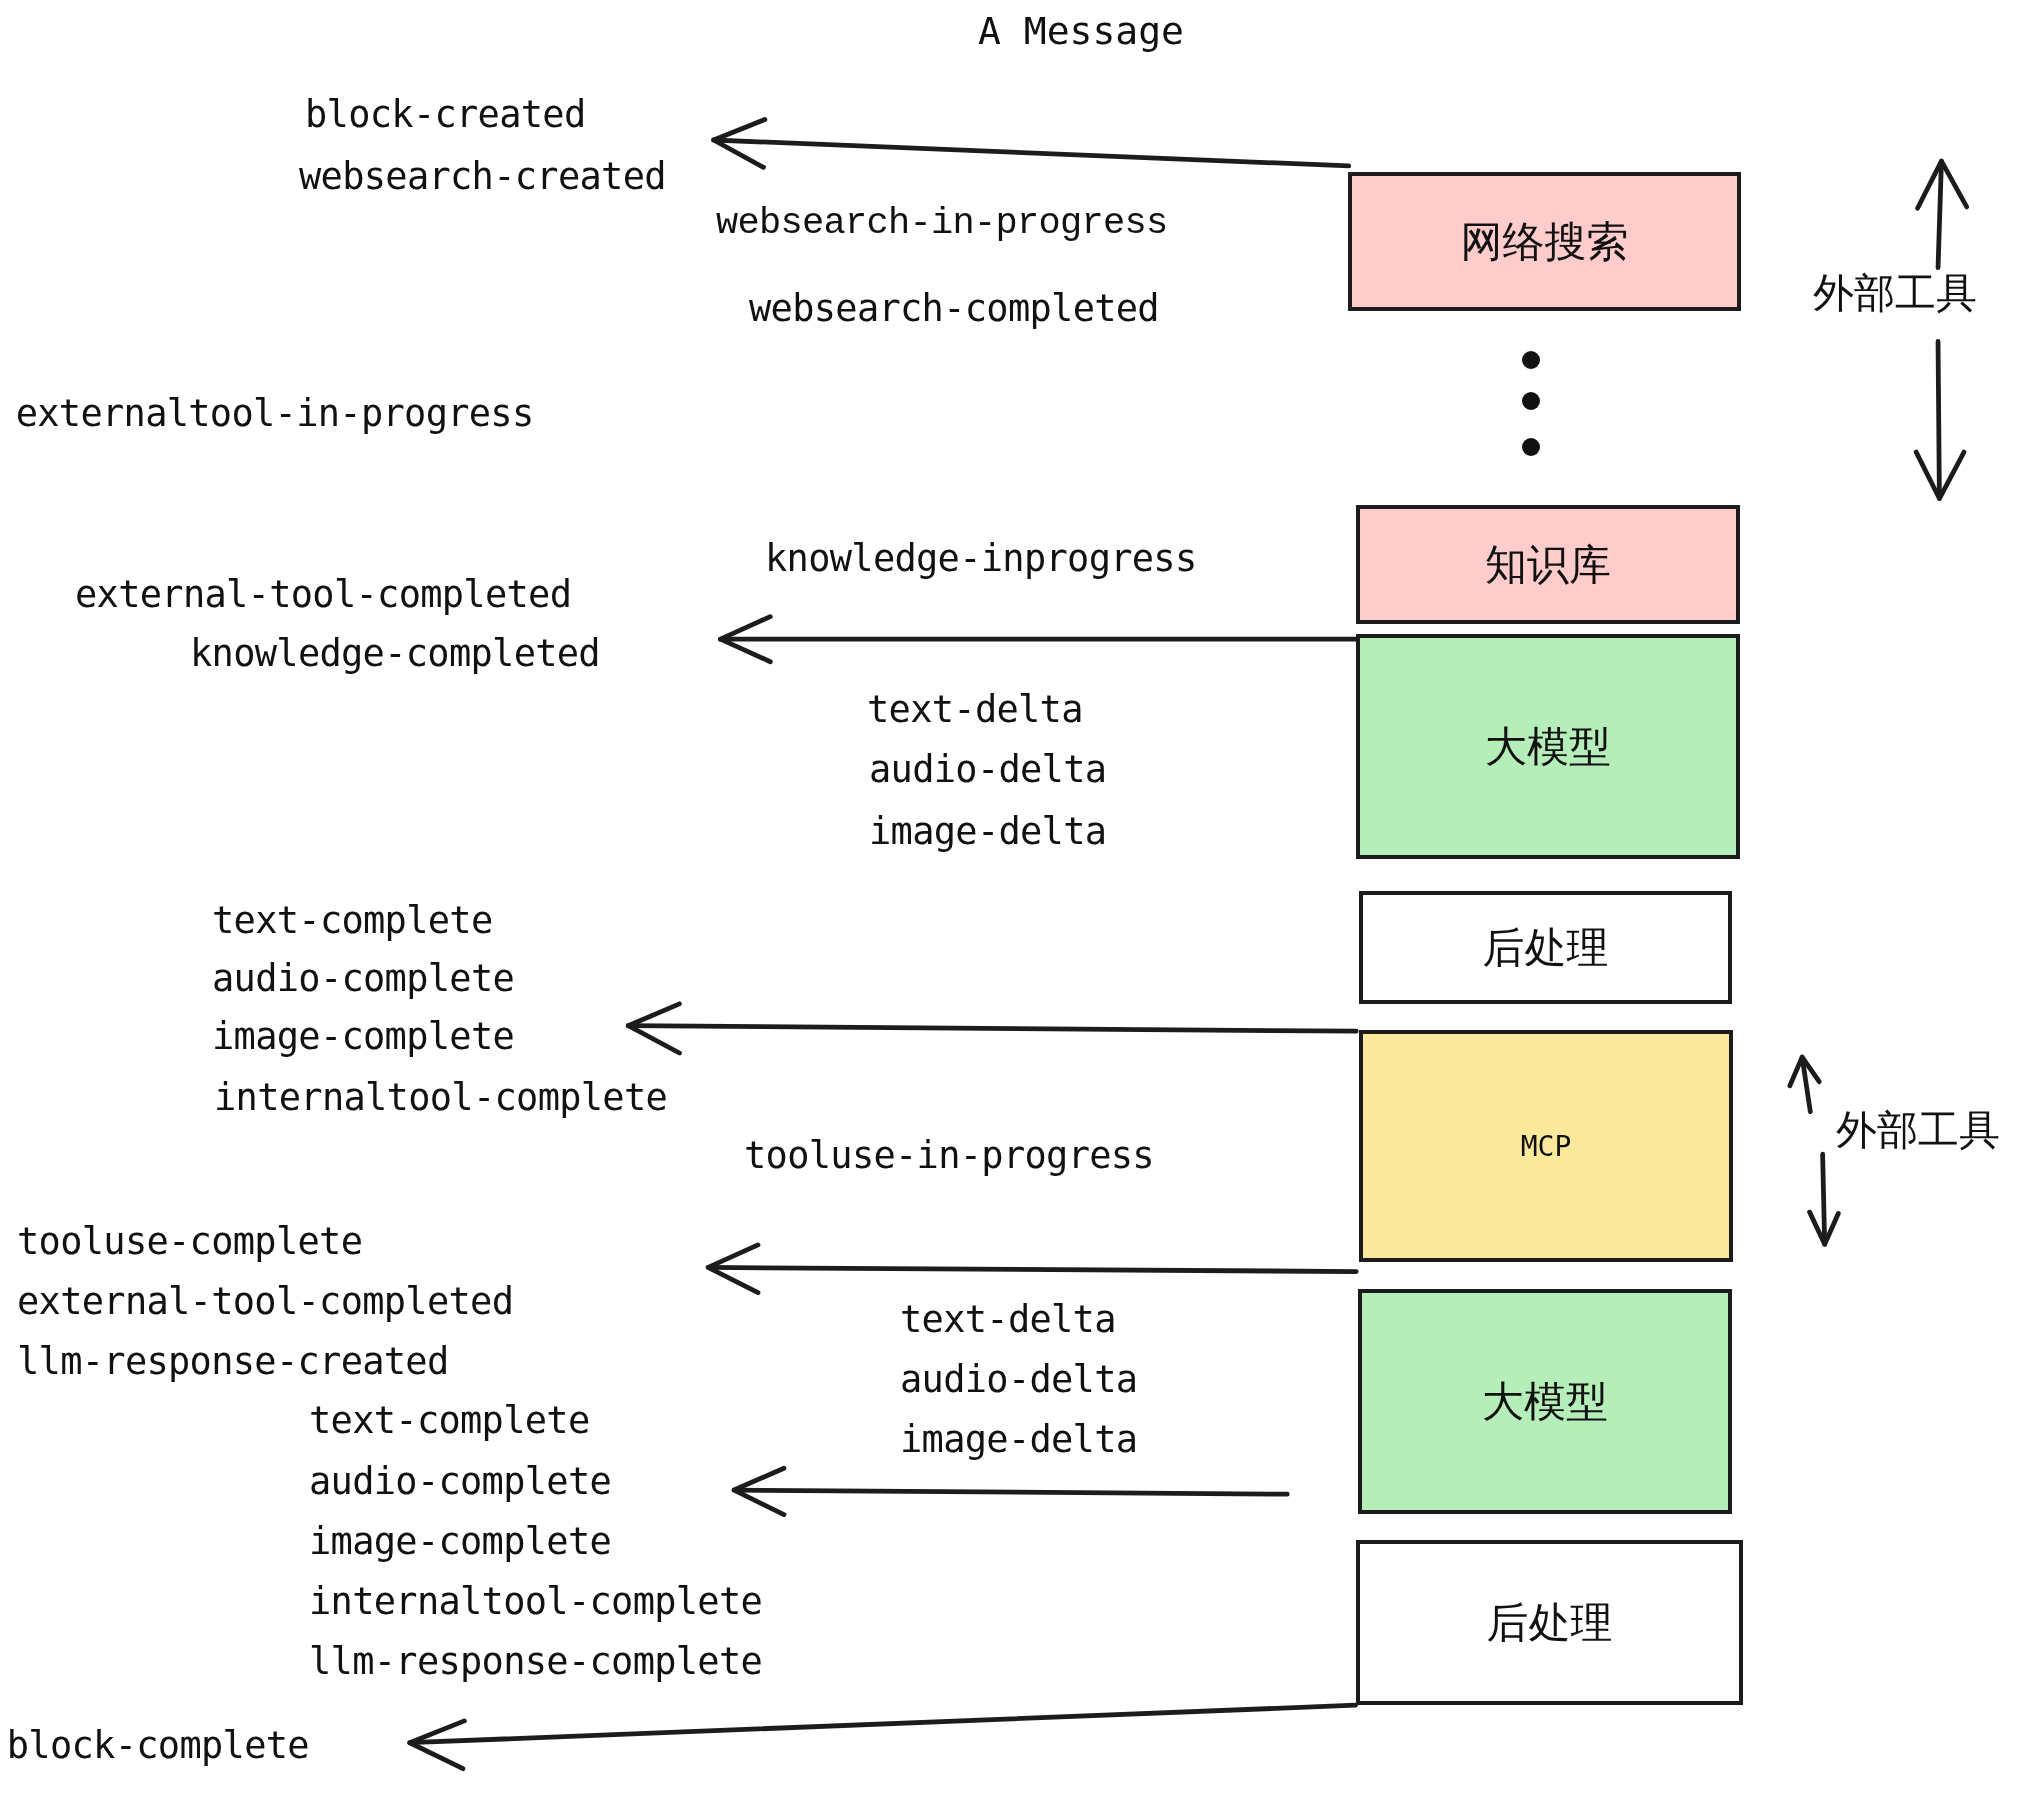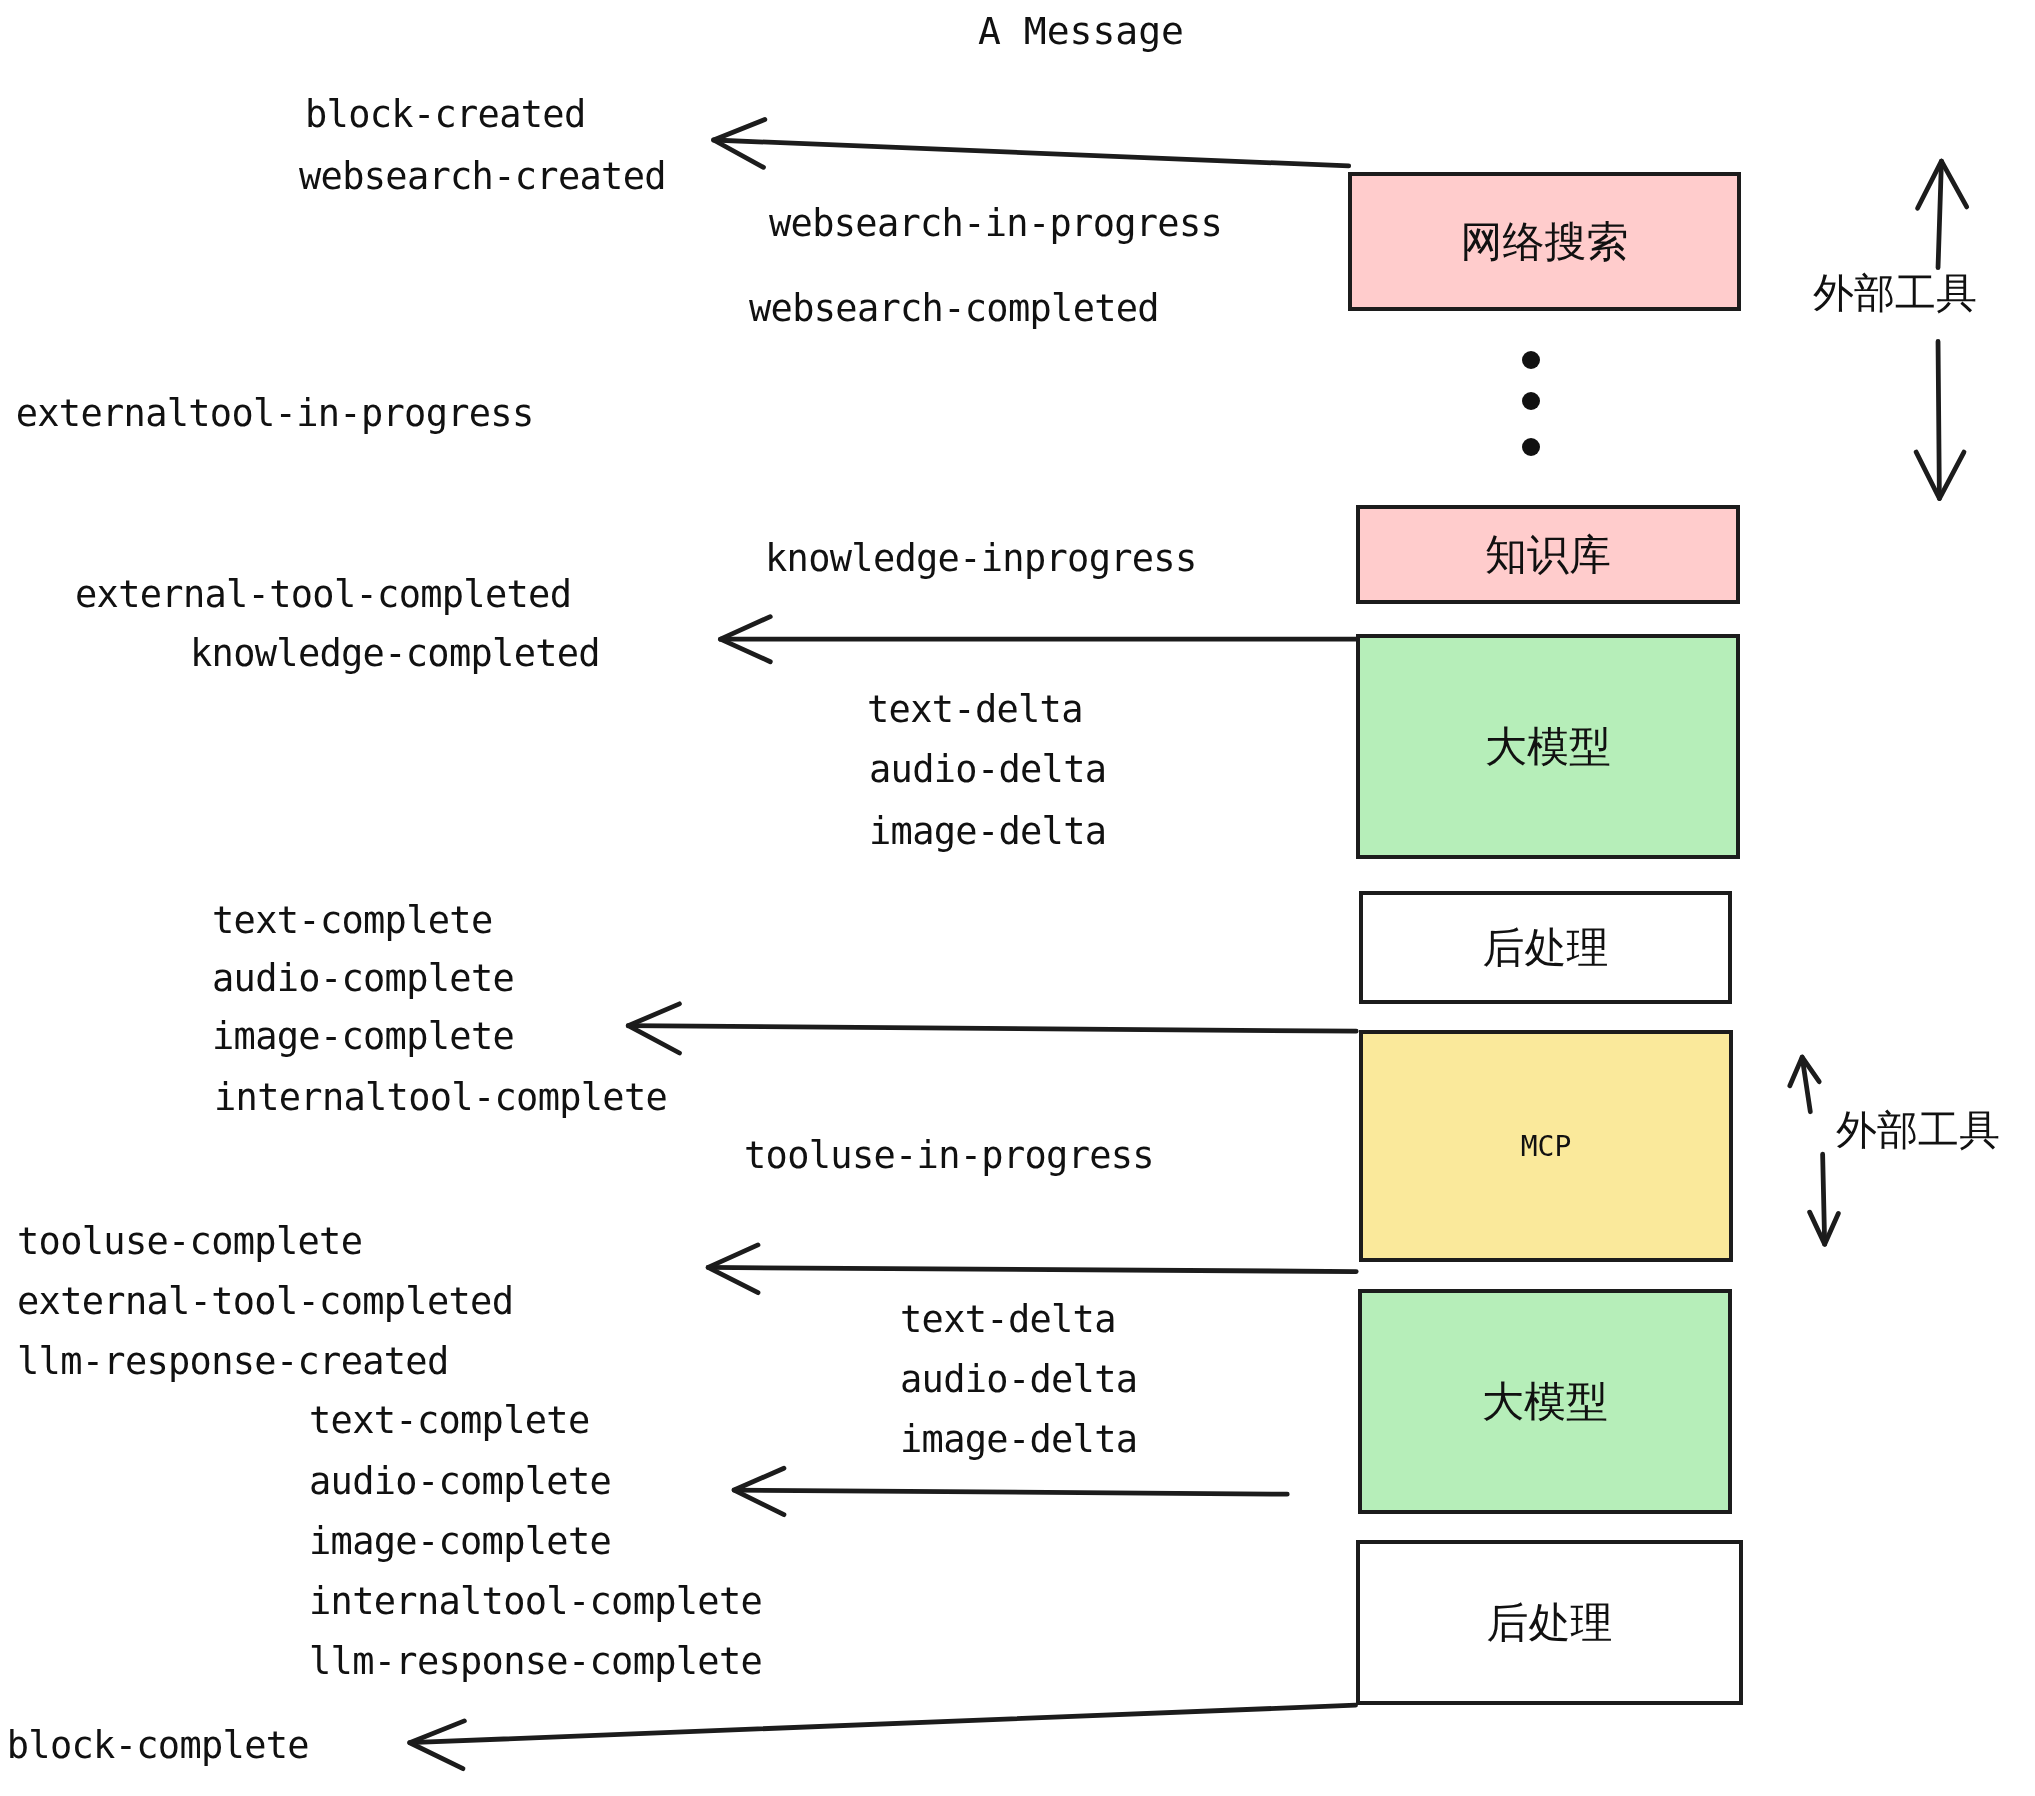--- a/index.html
+++ b/index.html
@@ -76,21 +76,21 @@
   <div class="title" style="left:978px;top:12.3px;">A Message</div>
 
   <div class="box pink" style="left:1348px;top:172px;width:393px;height:139px;">
     <span>网络搜索</span>
   </div>
 
   <div class="dot" style="left:1522px;top:351px;"></div>
   <div class="dot" style="left:1522px;top:392px;"></div>
   <div class="dot" style="left:1522px;top:438px;"></div>
 
-  <div class="box pink" style="left:1356px;top:505px;width:384px;height:99px;font-family:Liberation Mono, monospace;">
+  <div class="box pink" style="left:1356px;top:505px;width:384px;height:119px;font-family:Liberation Mono, monospace;">
     <span>知识库</span>
   </div>
 
   <div class="box green" style="left:1356px;top:634px;width:384px;height:225px;">
     <span>大模型</span>
   </div>
 
   <div class="box white" style="left:1359px;top:891px;width:373px;height:113px;">
     <span>后处理</span>
   </div>
@@ -105,21 +105,21 @@
 
   <div class="box white" style="left:1356px;top:1540px;width:387px;height:165px;">
     <span>后处理</span>
   </div>
 
   <div class="cnlabel" style="left:1813px;top:273px;">外部工具</div>
   <div class="cnlabel" style="left:1836px;top:1110px;">外部工具</div>
 
   <div class="lbl" style="left:305px;top:96px;text-align:center;">block-created</div>
   <div class="lbl" style="left:299px;top:158px;">websearch-created</div>
-  <div class="lbl" style="left:769px;top:205px;">websearch-in-progress</div>
+  <div class="lbl" style="left:716px;top:205px;font-family:Liberation Mono, monospace;">websearch-in-progress</div>
   <div class="lbl" style="left:749px;top:290px;">websearch-completed</div>
 
   <div class="lbl" style="left:15.7px;top:395px;">externaltool-in-progress</div>
 
   <div class="lbl" style="left:765px;top:540px;">knowledge-inprogress</div>
   <div class="lbl" style="left:75px;top:576px;">external-tool-completed</div>
   <div class="lbl" style="left:190px;top:635px;">knowledge-completed</div>
 
   <div class="lbl" style="left:867px;top:691px;">text-delta</div>
   <div class="lbl" style="left:869px;top:751px;">audio-delta</div>

